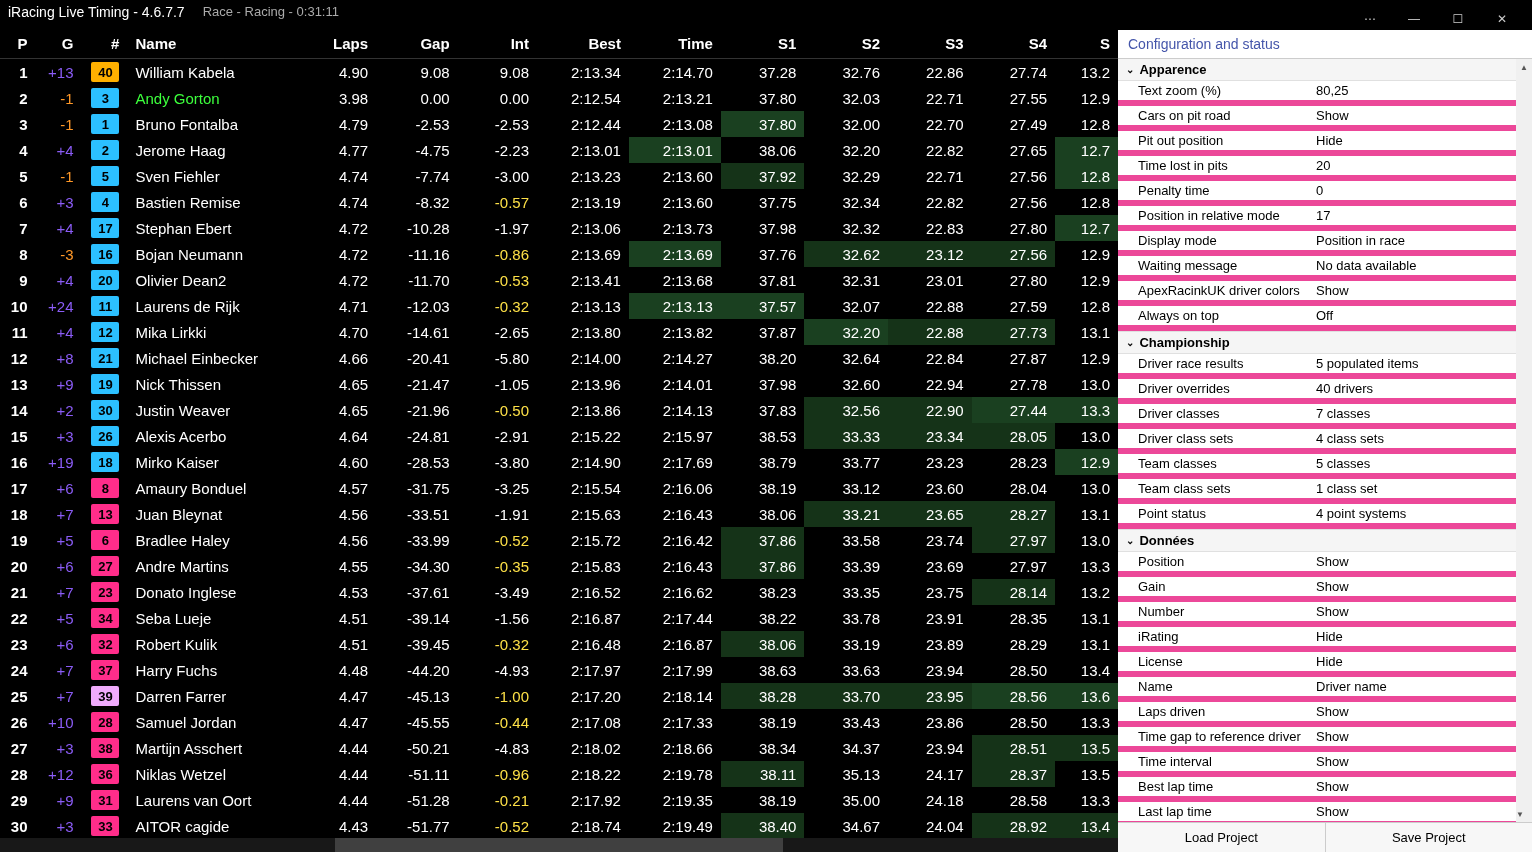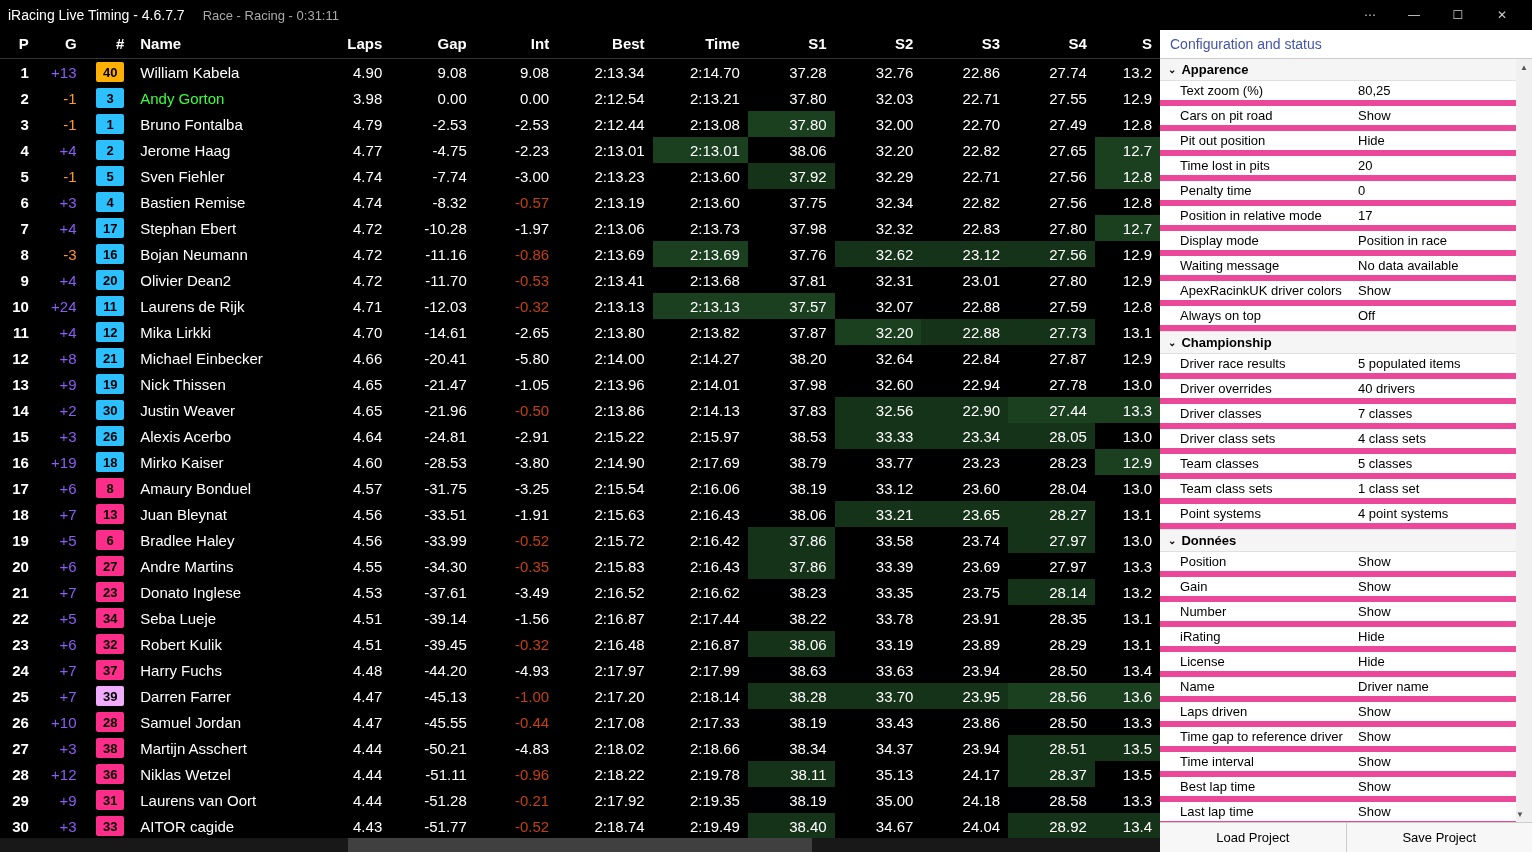--- a/index.html
+++ b/index.html
@@ -1,17 +1,17 @@
 <!DOCTYPE html>
 <html><head>
 <meta charset="utf-8">
 <style>
 *{margin:0;padding:0;box-sizing:border-box}
 body{font-family:"Segoe UI",Arial,sans-serif;background:#000;color:#fff;overflow:hidden;width:1532px;height:852px;position:relative}
-.titlebar{height:30px;background:#000;display:flex;align-items:center;padding:11px 8px;color:#ccc;font-size:14px}
+.titlebar{height:30px;background:#000;display:flex;padding:4px 8px;color:#ccc;font-size:14px}
 .titlebar .title{color:#fff}
 .titlebar .sub{margin-left:18px;color:#aaa;font-size:13px}
 .titlebar .winbtns{margin-left:auto;display:flex;gap:0}
 .titlebar .winbtns .btn{width:44px;height:30px;display:flex;align-items:center;justify-content:center;color:#ccc;font-size:12px}
 .main{display:flex;height:calc(100% - 30px)}
 .timing{flex:1;background:#000;overflow:hidden;position:relative}
 .table{width:100%;border-collapse:collapse;font-size:15px}
 .table th{color:#fff;font-weight:bold;text-align:right;padding:5px 8px 6px;font-size:15px;border-bottom:1px solid #333}
 .table th.left{text-align:left}
 .table td{padding:3px 8px;text-align:right;font-variant-numeric:tabular-nums;color:#fff}
@@ -21,28 +21,28 @@
 .gain{width:40px}
 .gain.pos-g{color:#8b5cf6}
 .gain.neg-g{color:#ff9828}
 .numcell{width:34px;padding:0;text-align:center}
 .numbox{display:inline-flex;align-items:center;justify-content:center;width:28px;height:20px;border-radius:2px;font-weight:bold;font-size:13px;color:#000}
 .nm{color:#fff}
 .nm.hl{color:#3cff3c}
 .gap{color:#3cff3c}
 .gap.zero{color:#fff}
 .int{color:#fff}
-.int.neg{color:#c2410c}
+.int.neg{color:#fde047}
 .time{color:#3cff3c}
 .s{color:#fff}
 .cell-bg{background:#1a4020}
 .cell-bg2{background:#153318}
 .scrollbar{position:absolute;bottom:0;left:0;right:0;height:14px;background:#181818}
 .scrollbar .thumb{position:absolute;left:30%;width:40%;height:100%;background:#404040}
-.side{width:372px;background:#fff;color:#000;display:flex;flex-direction:column;font-size:13px;overflow:hidden}
+.side{width:414px;background:#fff;color:#000;display:flex;flex-direction:column;font-size:13px;overflow:hidden}
 .side-head{padding:6px 10px 6px;color:#45a;font-size:14px}
 .side-body{flex:1;overflow-y:auto;border-top:1px solid #ccc;position:relative}
 .side-scroll{position:absolute;right:0;top:0;bottom:0;width:16px;background:#f0f0f0}
 .side-scroll .up,.side-scroll .dn{height:16px;display:flex;align-items:center;justify-content:center;font-size:8px;color:#555}
 .section{border-bottom:1px solid #e0e0e0}
 .section-h{background:#f5f5f5;padding:3px 8px;font-weight:bold;display:flex;align-items:center;gap:5px;border-bottom:1px solid #e0e0e0}
 .section-h .chev{font-size:10px}
 .prop{display:flex;border-bottom:6px solid #ec4899;padding:2px 8px 2px 20px}
 .prop .k{flex:0 0 178px}
 .prop .v{flex:1}
@@ -668,21 +668,21 @@
           </div>
           <div class="prop">
             <div class="k">Team classes</div>
             <div class="v">5 classes</div>
           </div>
           <div class="prop">
             <div class="k">Team class sets</div>
             <div class="v">1 class set</div>
           </div>
           <div class="prop">
-            <div class="k">Point systems</div>
+            <div class="k">Point status</div>
             <div class="v">4 point systems</div>
           </div>
         </div>
         <div class="section">
           <div class="section-h">
             <span class="chev">⌄</span>
             <span>Données</span>
           </div>
           <div class="prop">
             <div class="k">Position</div>

